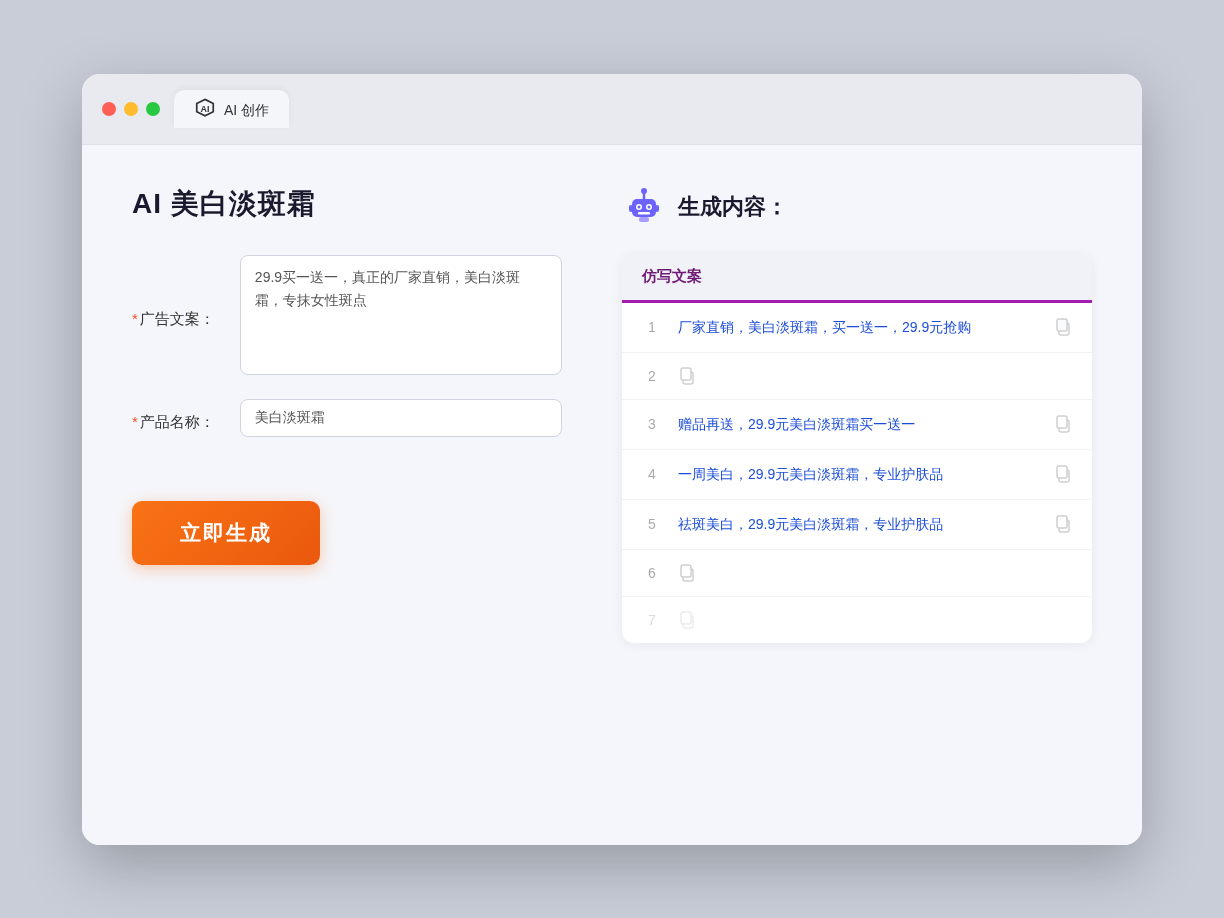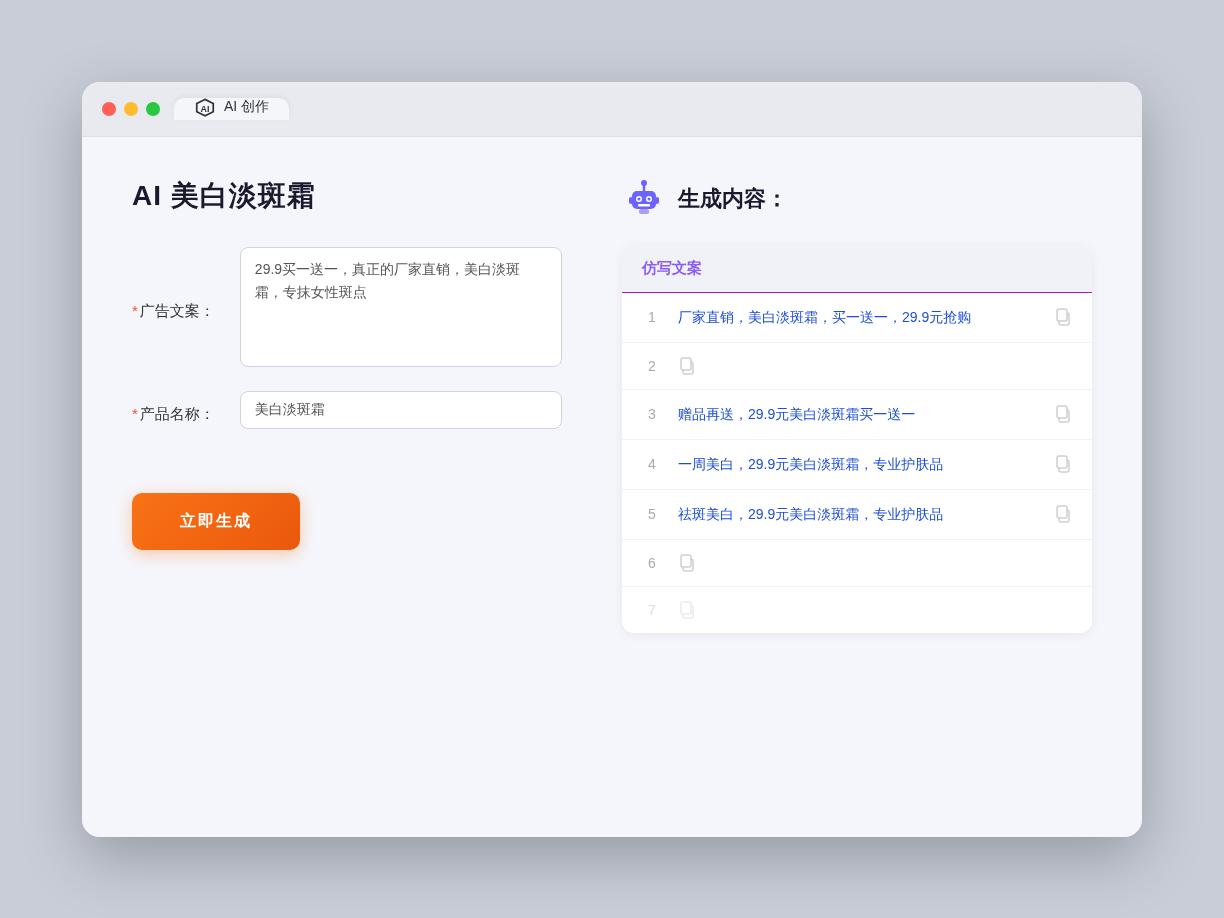--- a/index.html
+++ b/index.html
@@ -40,23 +40,23 @@
       height: 14px;
       border-radius: 50%;
     }
     .dot-red { background: #ff5f57; }
     .dot-yellow { background: #febc2e; }
     .dot-green { background: #28c840; }
 
     .tab {
       background: #f5f6fa;
       border-radius: 10px 10px 0 0;
-      padding: 0 20px;
-      display: flex;
-      align-items: flex-start;
+      padding: 8px 20px;
+      display: flex;
+      align-items: flex-end;
       gap: 8px;
       font-size: 14px;
       color: #333;
       box-shadow: 0 -2px 6px rgba(0,0,0,0.05);
     }
 
     .tab-icon {
       width: 22px;
       height: 22px;
     }
@@ -121,21 +121,21 @@
       line-height: 1.7;
     }
 
     .generate-btn {
       margin-top: 40px;
       background: linear-gradient(135deg, #f97316, #ea580c);
       color: #fff;
       border: none;
       border-radius: 10px;
       padding: 18px 48px;
-      font-size: 16px;
+      font-size: 21px;
       font-weight: 600;
       cursor: pointer;
       letter-spacing: 2px;
       font-family: inherit;
       box-shadow: 0 4px 16px rgba(249,115,22,0.35);
     }
 
     
     .right-panel {
       flex: 1;
@@ -165,22 +165,22 @@
       border-radius: 12px;
       overflow: hidden;
       box-shadow: 0 2px 12px rgba(0,0,0,0.06);
     }
 
     .table-header {
       background: #f0f2f8;
       padding: 14px 20px;
       font-size: 15px;
       font-weight: 600;
-      color: #8b5cf6;
-      border-bottom: 1px solid #a21caf;
+      color: #701a75;
+      border-bottom: 3px solid #a21caf;
     }
 
     .result-row {
       display: flex;
       align-items: center;
       padding: 14px 20px;
       border-bottom: 1px solid #f0f2f7;
       gap: 16px;
     }
 

